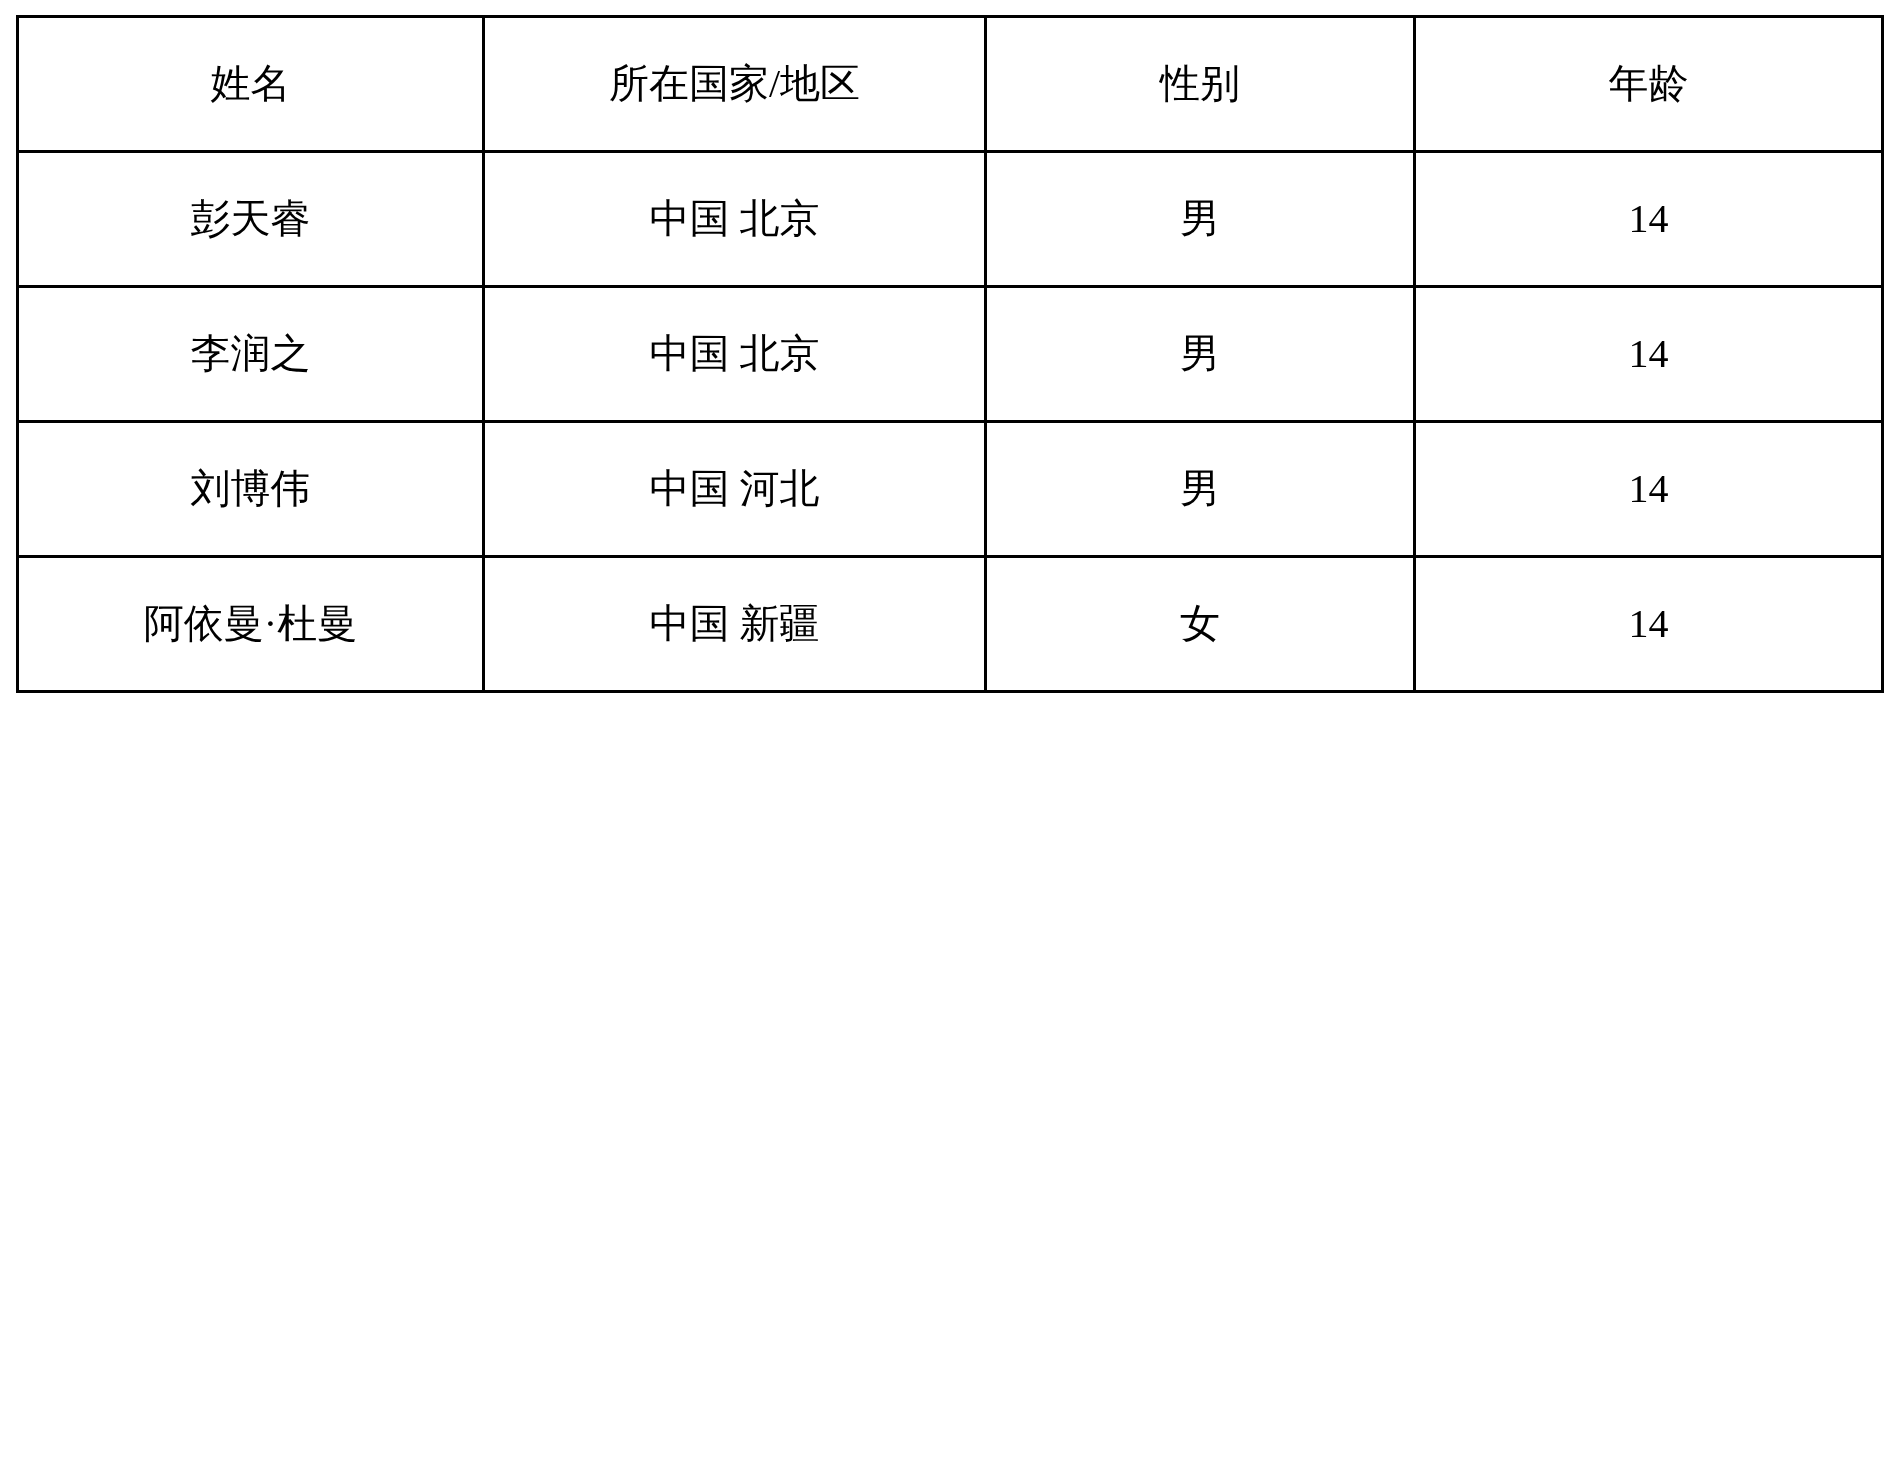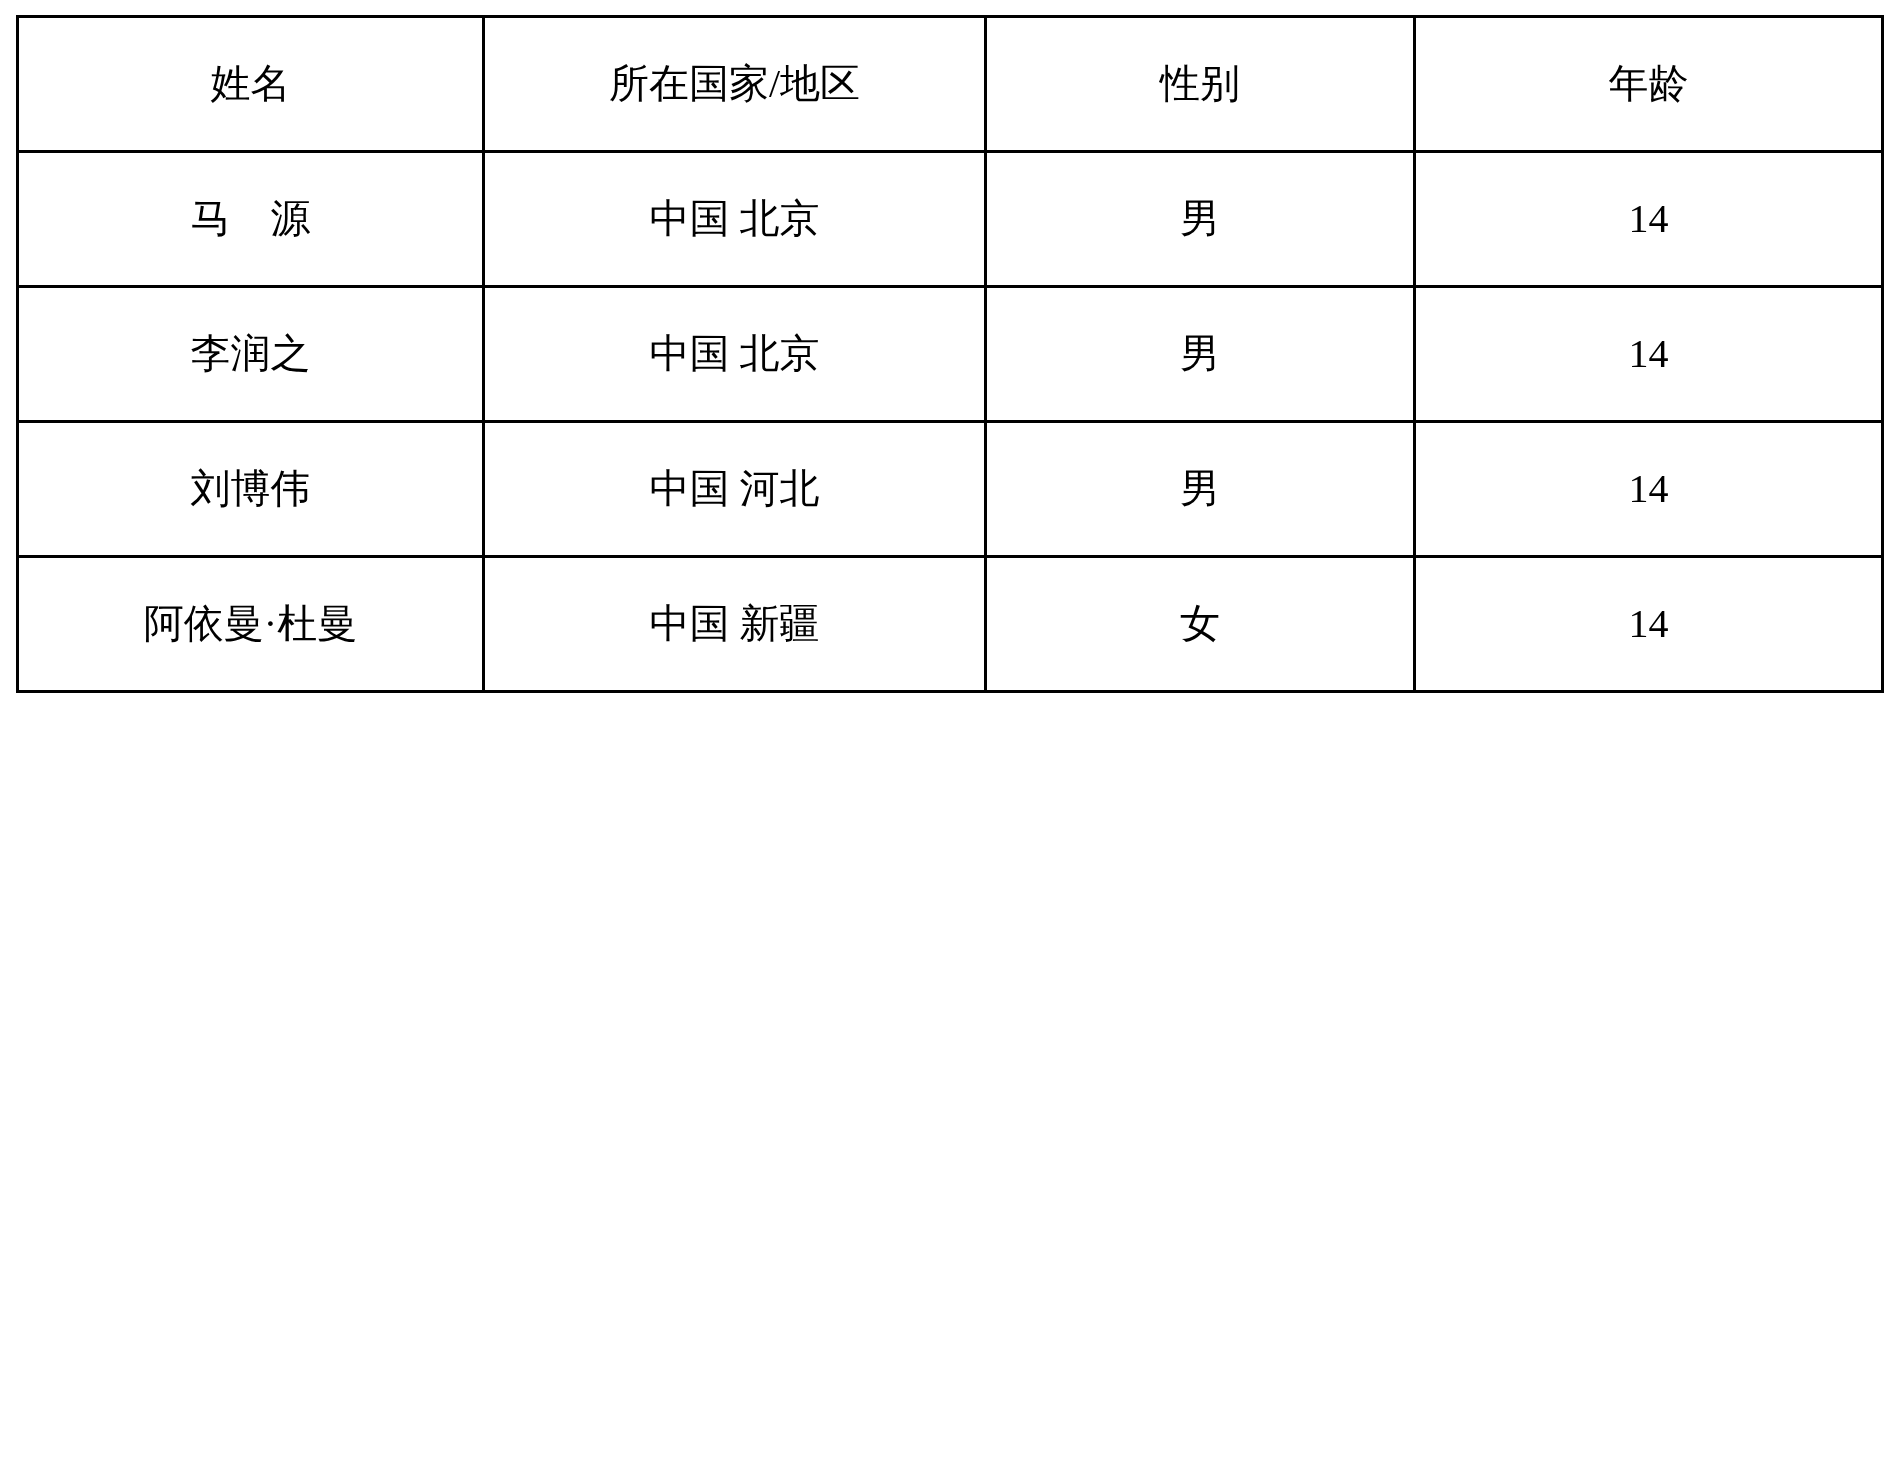--- a/index.html
+++ b/index.html
@@ -58,21 +58,21 @@
     <thead>
       <tr>
         <th>姓名</th>
         <th>所在国家/地区</th>
         <th>性别</th>
         <th>年龄</th>
       </tr>
     </thead>
     <tbody>
       <tr>
-        <td>马　源</td>
+        <td>彭天睿</td>
         <td>中国 北京</td>
         <td>男</td>
         <td>14</td>
       </tr>
       <tr>
         <td>李润之</td>
         <td>中国 北京</td>
         <td>男</td>
         <td>14</td>
       </tr>

